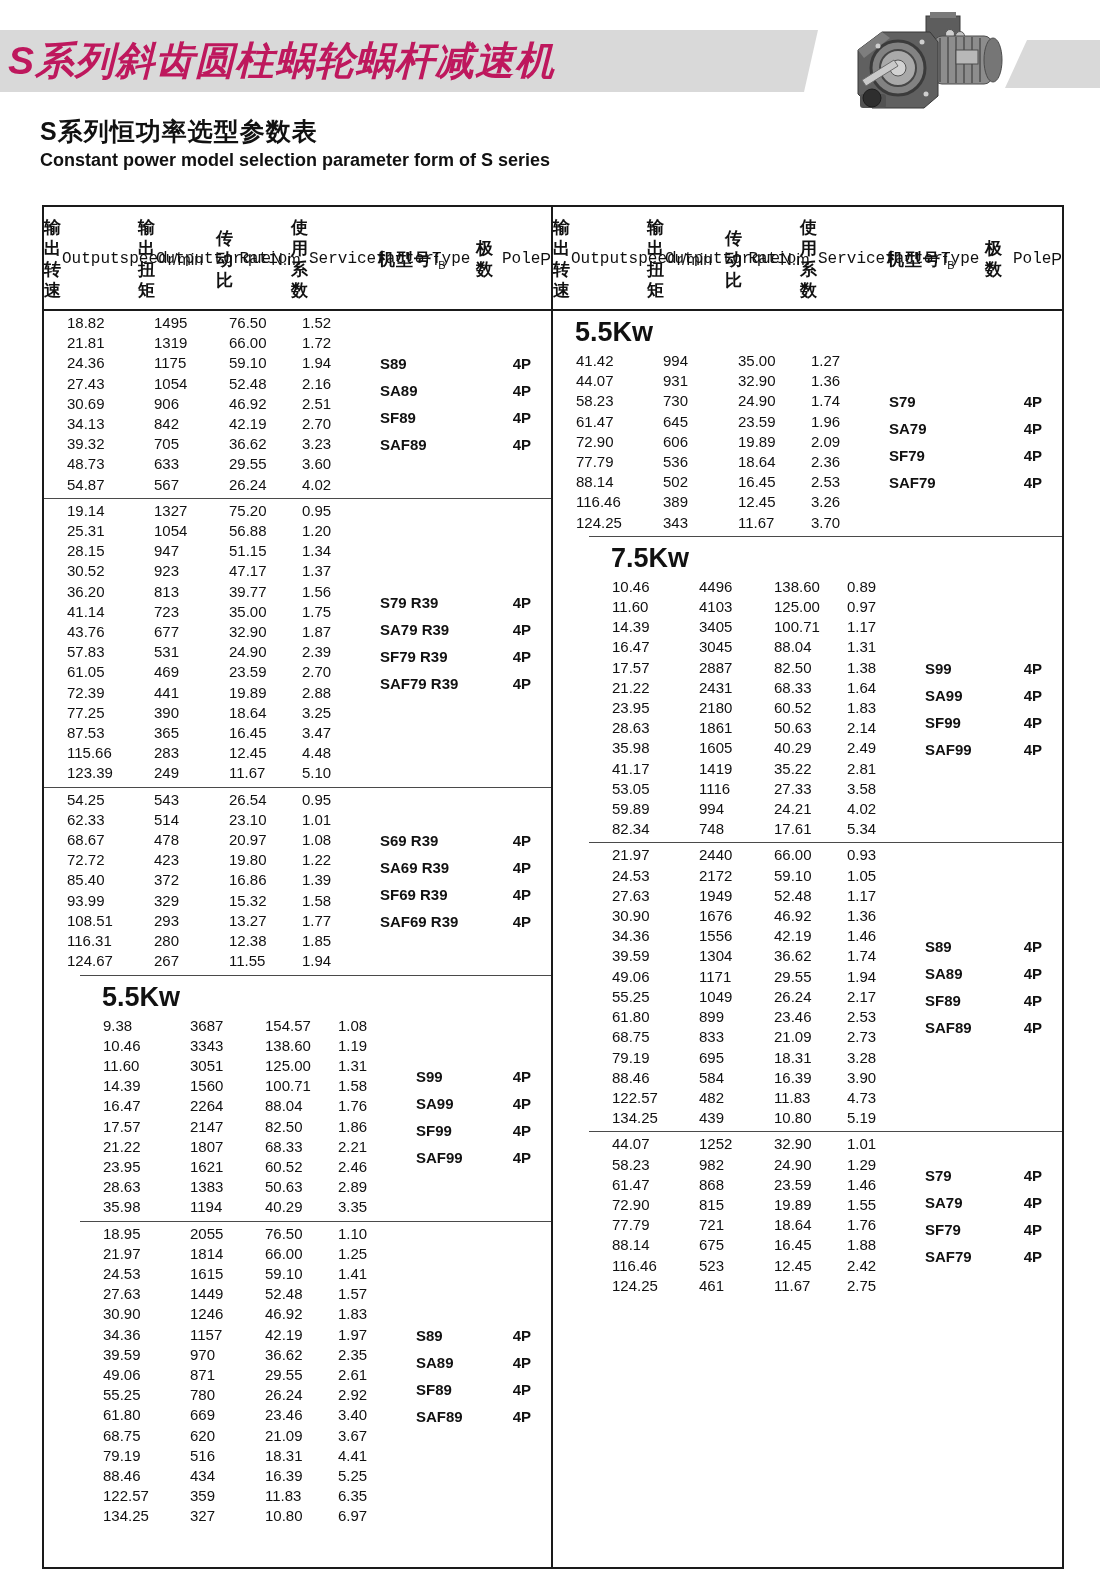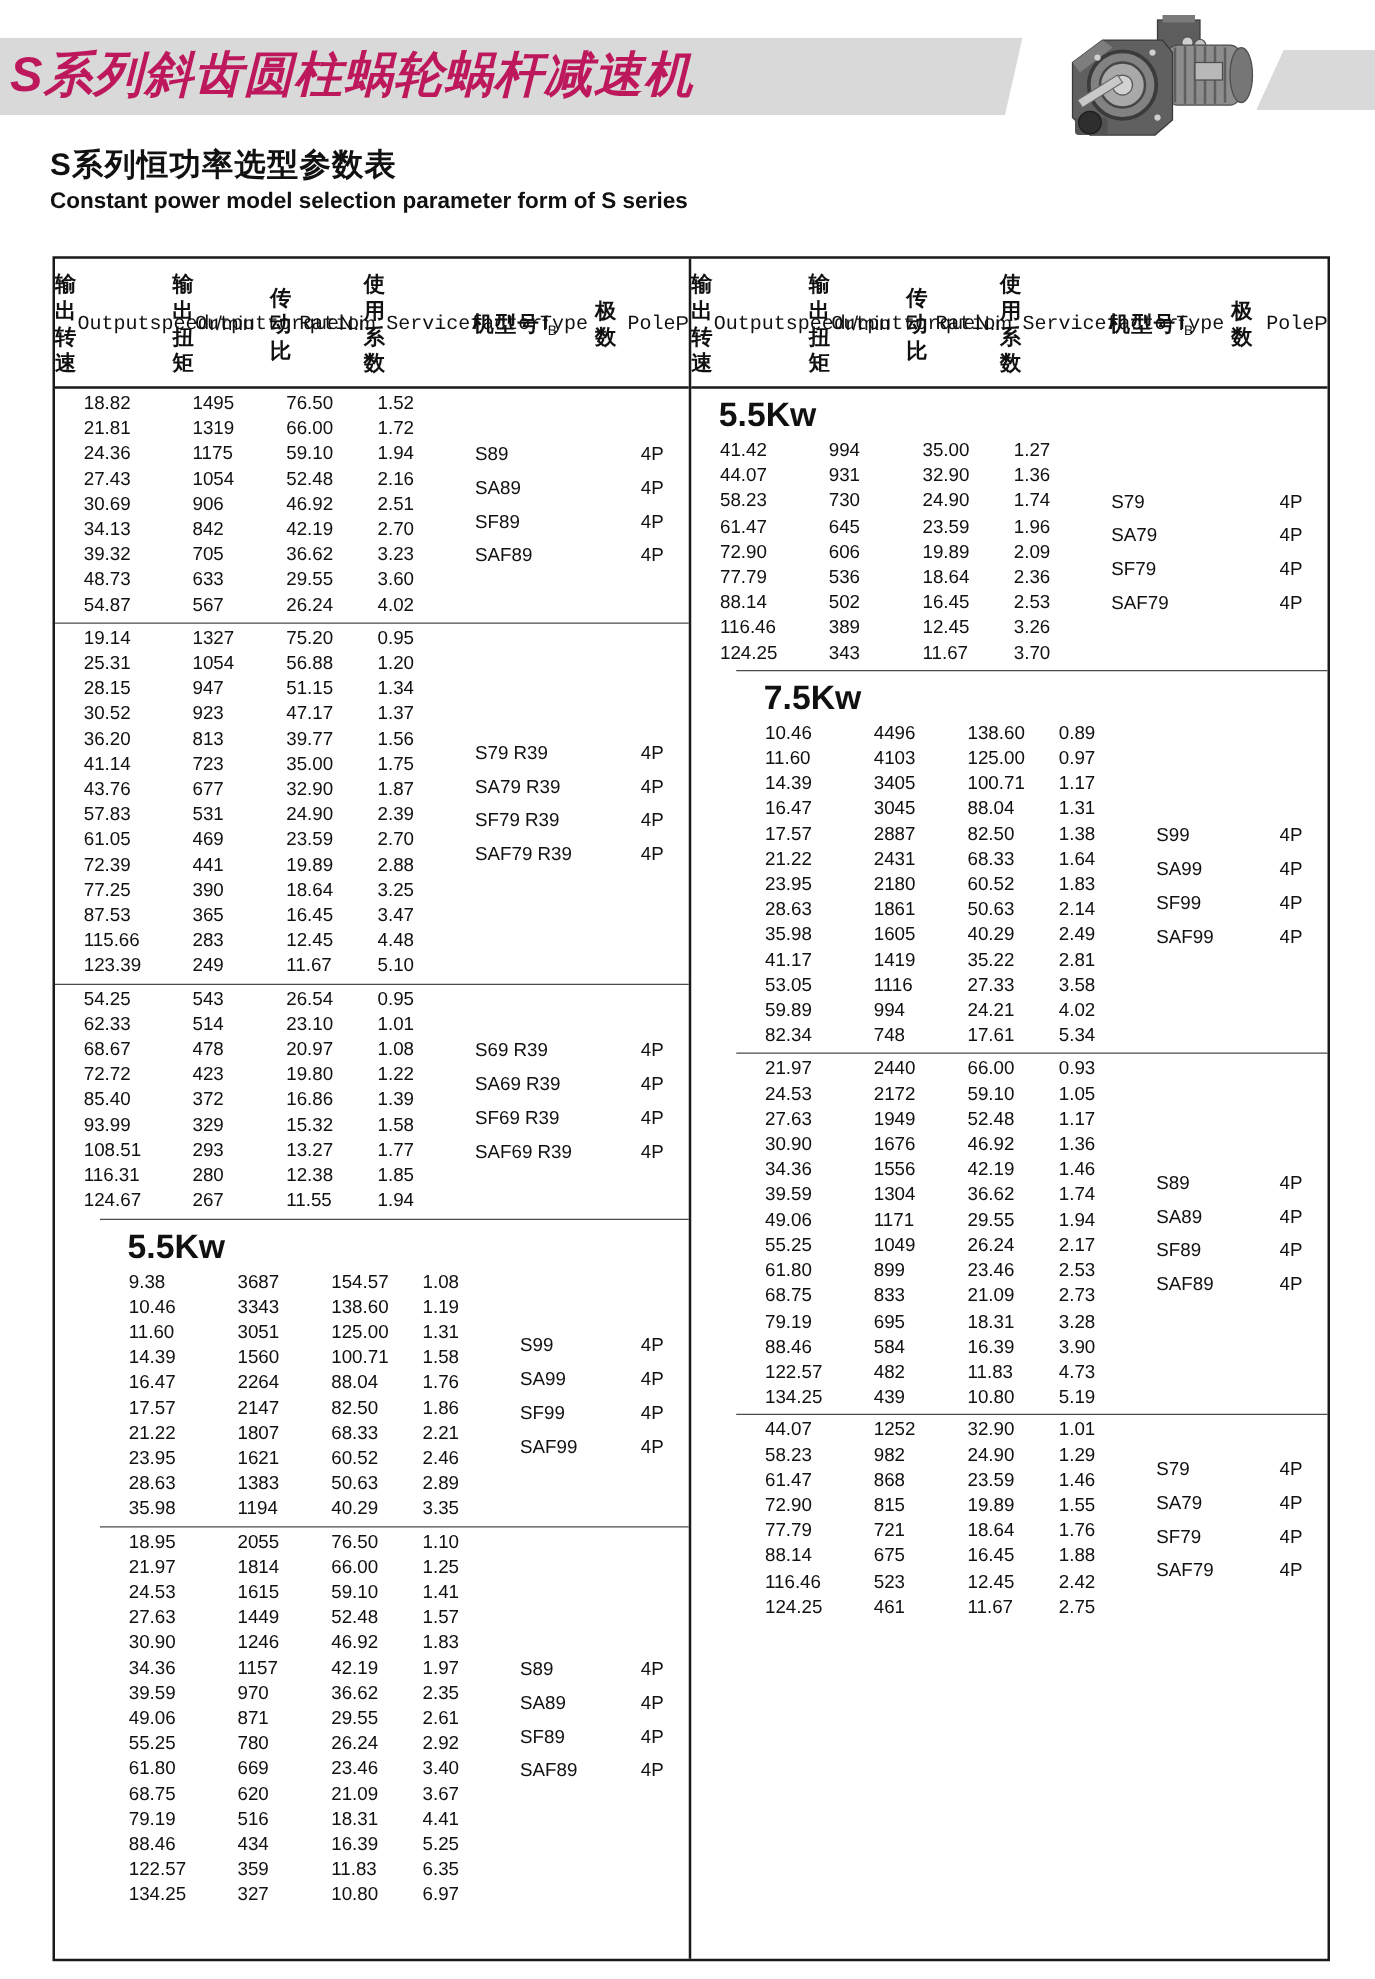--- a/index.html
+++ b/index.html
@@ -34,21 +34,21 @@
   .thcell sub{font-size:11px;}
 
   .section-sep{border-top:1px solid #4a4a4a;margin-left:36px;}
   .block-sep{border-top:1px solid #4a4a4a;}
   .power-title{font-size:27px;font-weight:bold;padding:6px 0 2px 22px;line-height:30px;}
 
   .block{position:relative;padding:2px 0 3px 0;}
   .row{display:grid;grid-template-columns:87px 75px 73px auto;padding-left:23px;
        font-size:15px;line-height:20.2px;}
   .types{position:absolute;left:336px;right:20px;top:50%;transform:translateY(-50%);}
-  .type-row{display:flex;justify-content:space-between;font-size:15px;line-height:27px;}
+  .type-row{display:flex;justify-content:space-between;font-size:15px;line-height:27px;font-weight:bold;}
 </style>
 </head>
 <body>
 
 <div class="page">
 
   <div class="banner">
     <div class="banner-text">S系列斜齿圆柱蜗轮蜗杆减速机</div>
   </div>
 

